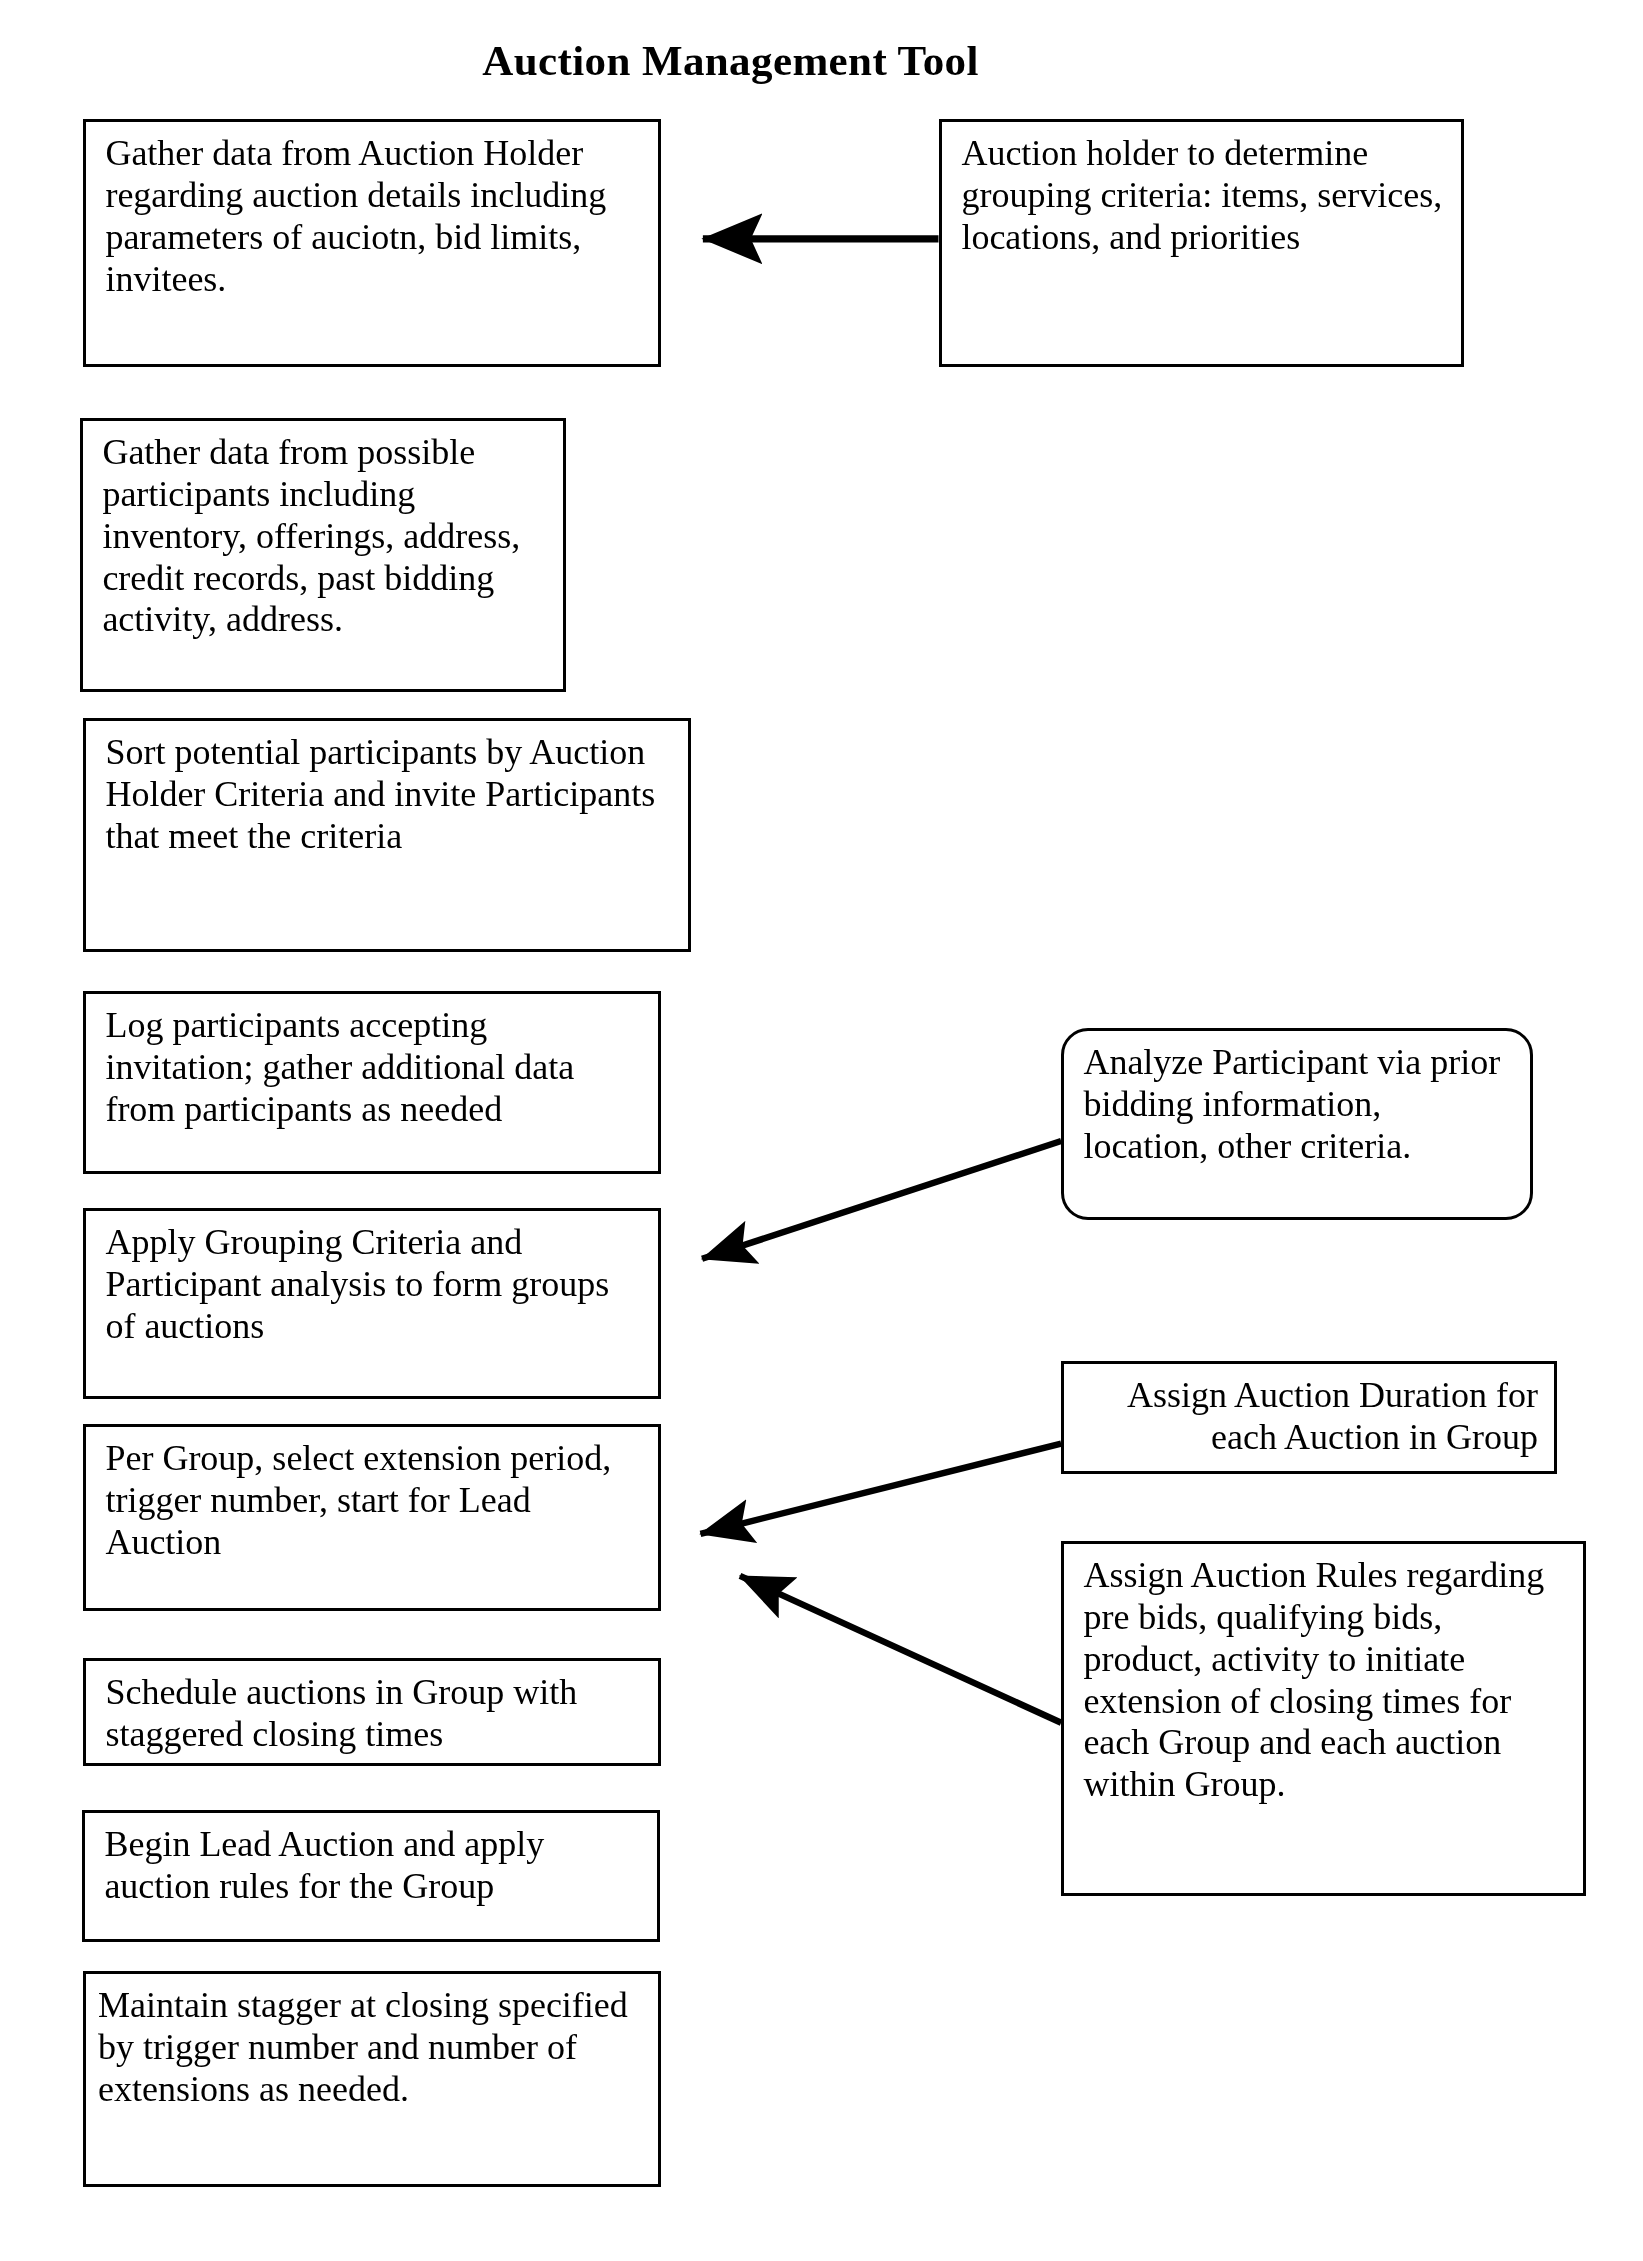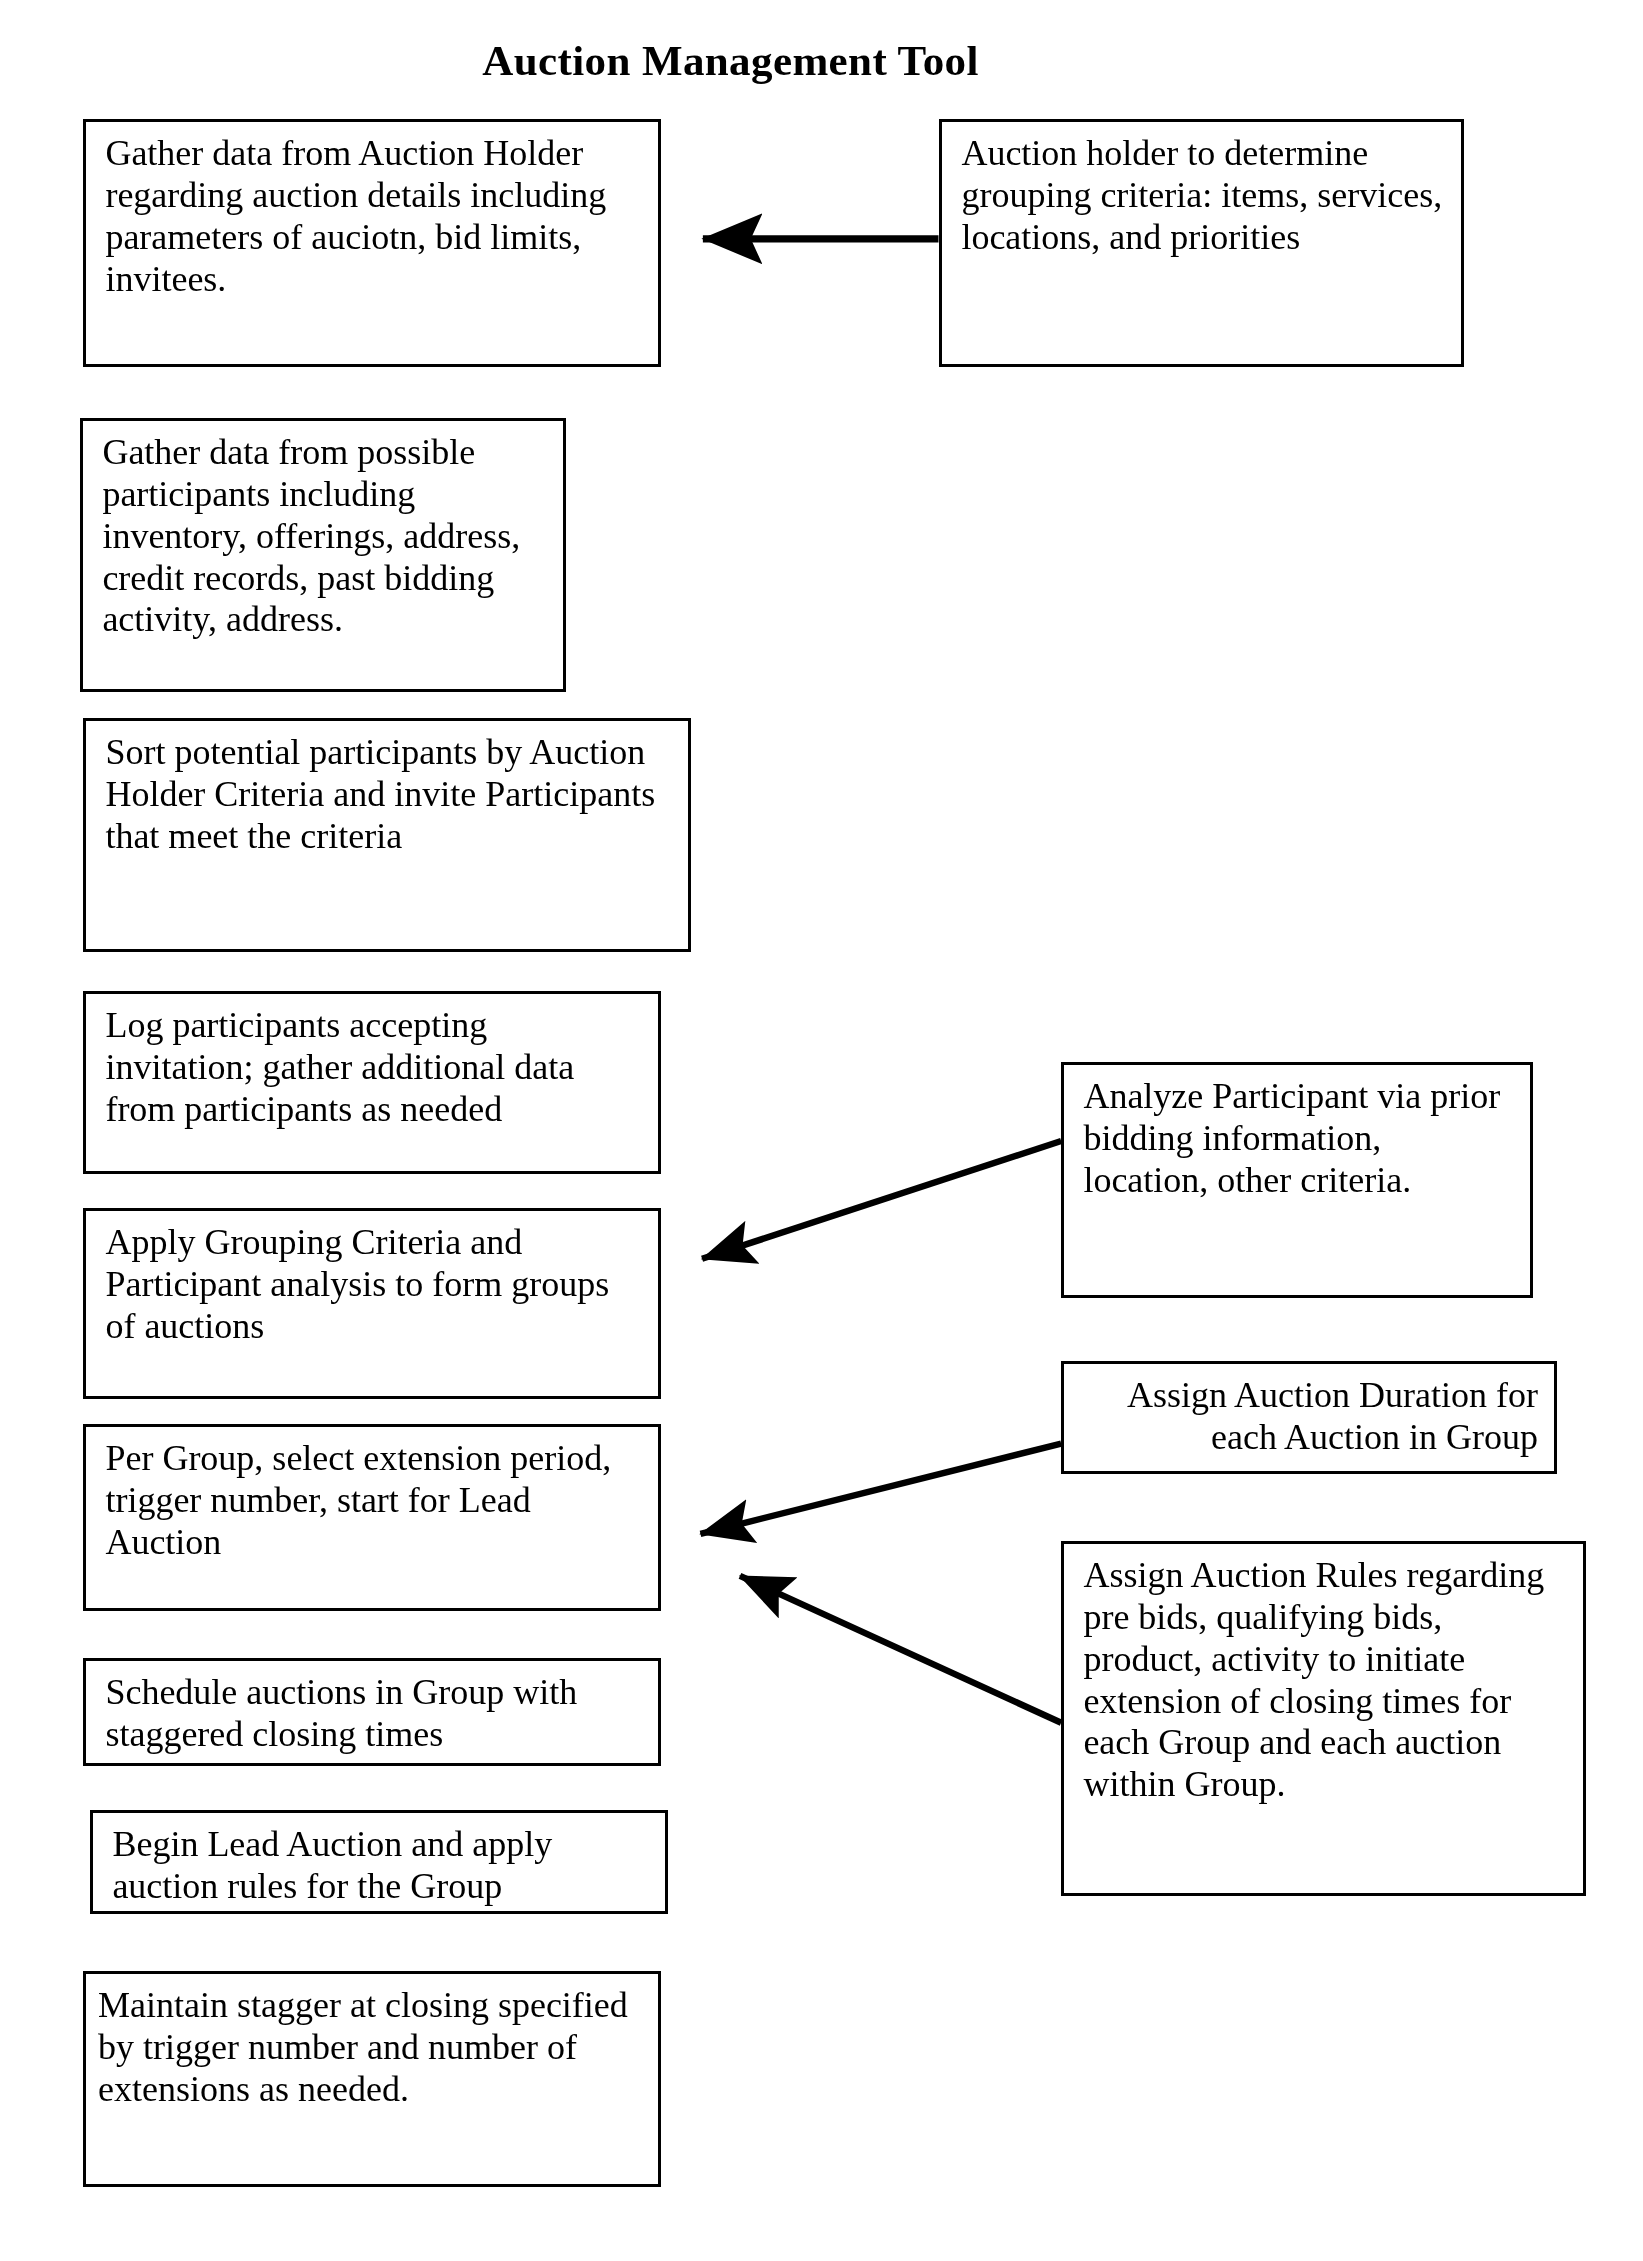--- a/index.html
+++ b/index.html
@@ -43,25 +43,25 @@
     white-space: pre-line;
   }
   
   #node-gather-auction-holder { left: 83px;  top: 119px;  width: 578px; height: 248px; }
   #node-gather-participants   { left: 80px;  top: 418px;  width: 486px; height: 274px; }
   #node-sort-participants     { left: 83px;  top: 718px;  width: 608px; height: 234px; }
   #node-log-participants      { left: 83px;  top: 991px; width: 578px; height: 183px; }
   #node-apply-grouping        { left: 83px;  top: 1208px; width: 578px; height: 191px; }
   #node-per-group             { left: 83px;  top: 1424px; width: 578px; height: 187px; }
   #node-schedule-auctions     { left: 83px;  top: 1658px; width: 578px; height: 108px; }
-  #node-begin-lead-auction    { left: 90px;  top: 1810px; width: 578px; height: 104px; font-family: Liberation Serif, serif; }
+  #node-begin-lead-auction    { left: 82px;  top: 1810px; width: 578px; height: 132px; font-family: Liberation Serif, serif; }
   #node-maintain-stagger      { left: 83px;  top: 1971px; width: 578px; height: 216px; padding-left: 12px; }
   
   #node-grouping-criteria     { left: 939px; top: 119px;  width: 525px; height: 248px; }
-  #node-analyze-participant   { left: 1061px; top: 1062px; width: 472px; height: 236px; }
+  #node-analyze-participant   { left: 1061px; top: 1028px; width: 472px; height: 192px; border-radius: 27px; }
   #node-assign-duration       { left: 1061px; top: 1361px; width: 496px; height: 113px; text-align: right; }
   #node-assign-rules          { left: 1061px; top: 1541px; width: 525px; height: 355px; }
 
   #connectors {
     position: absolute;
     left: 0; top: 0;
     width: 1643px;
     height: 2261px;
     pointer-events: none;
   }

